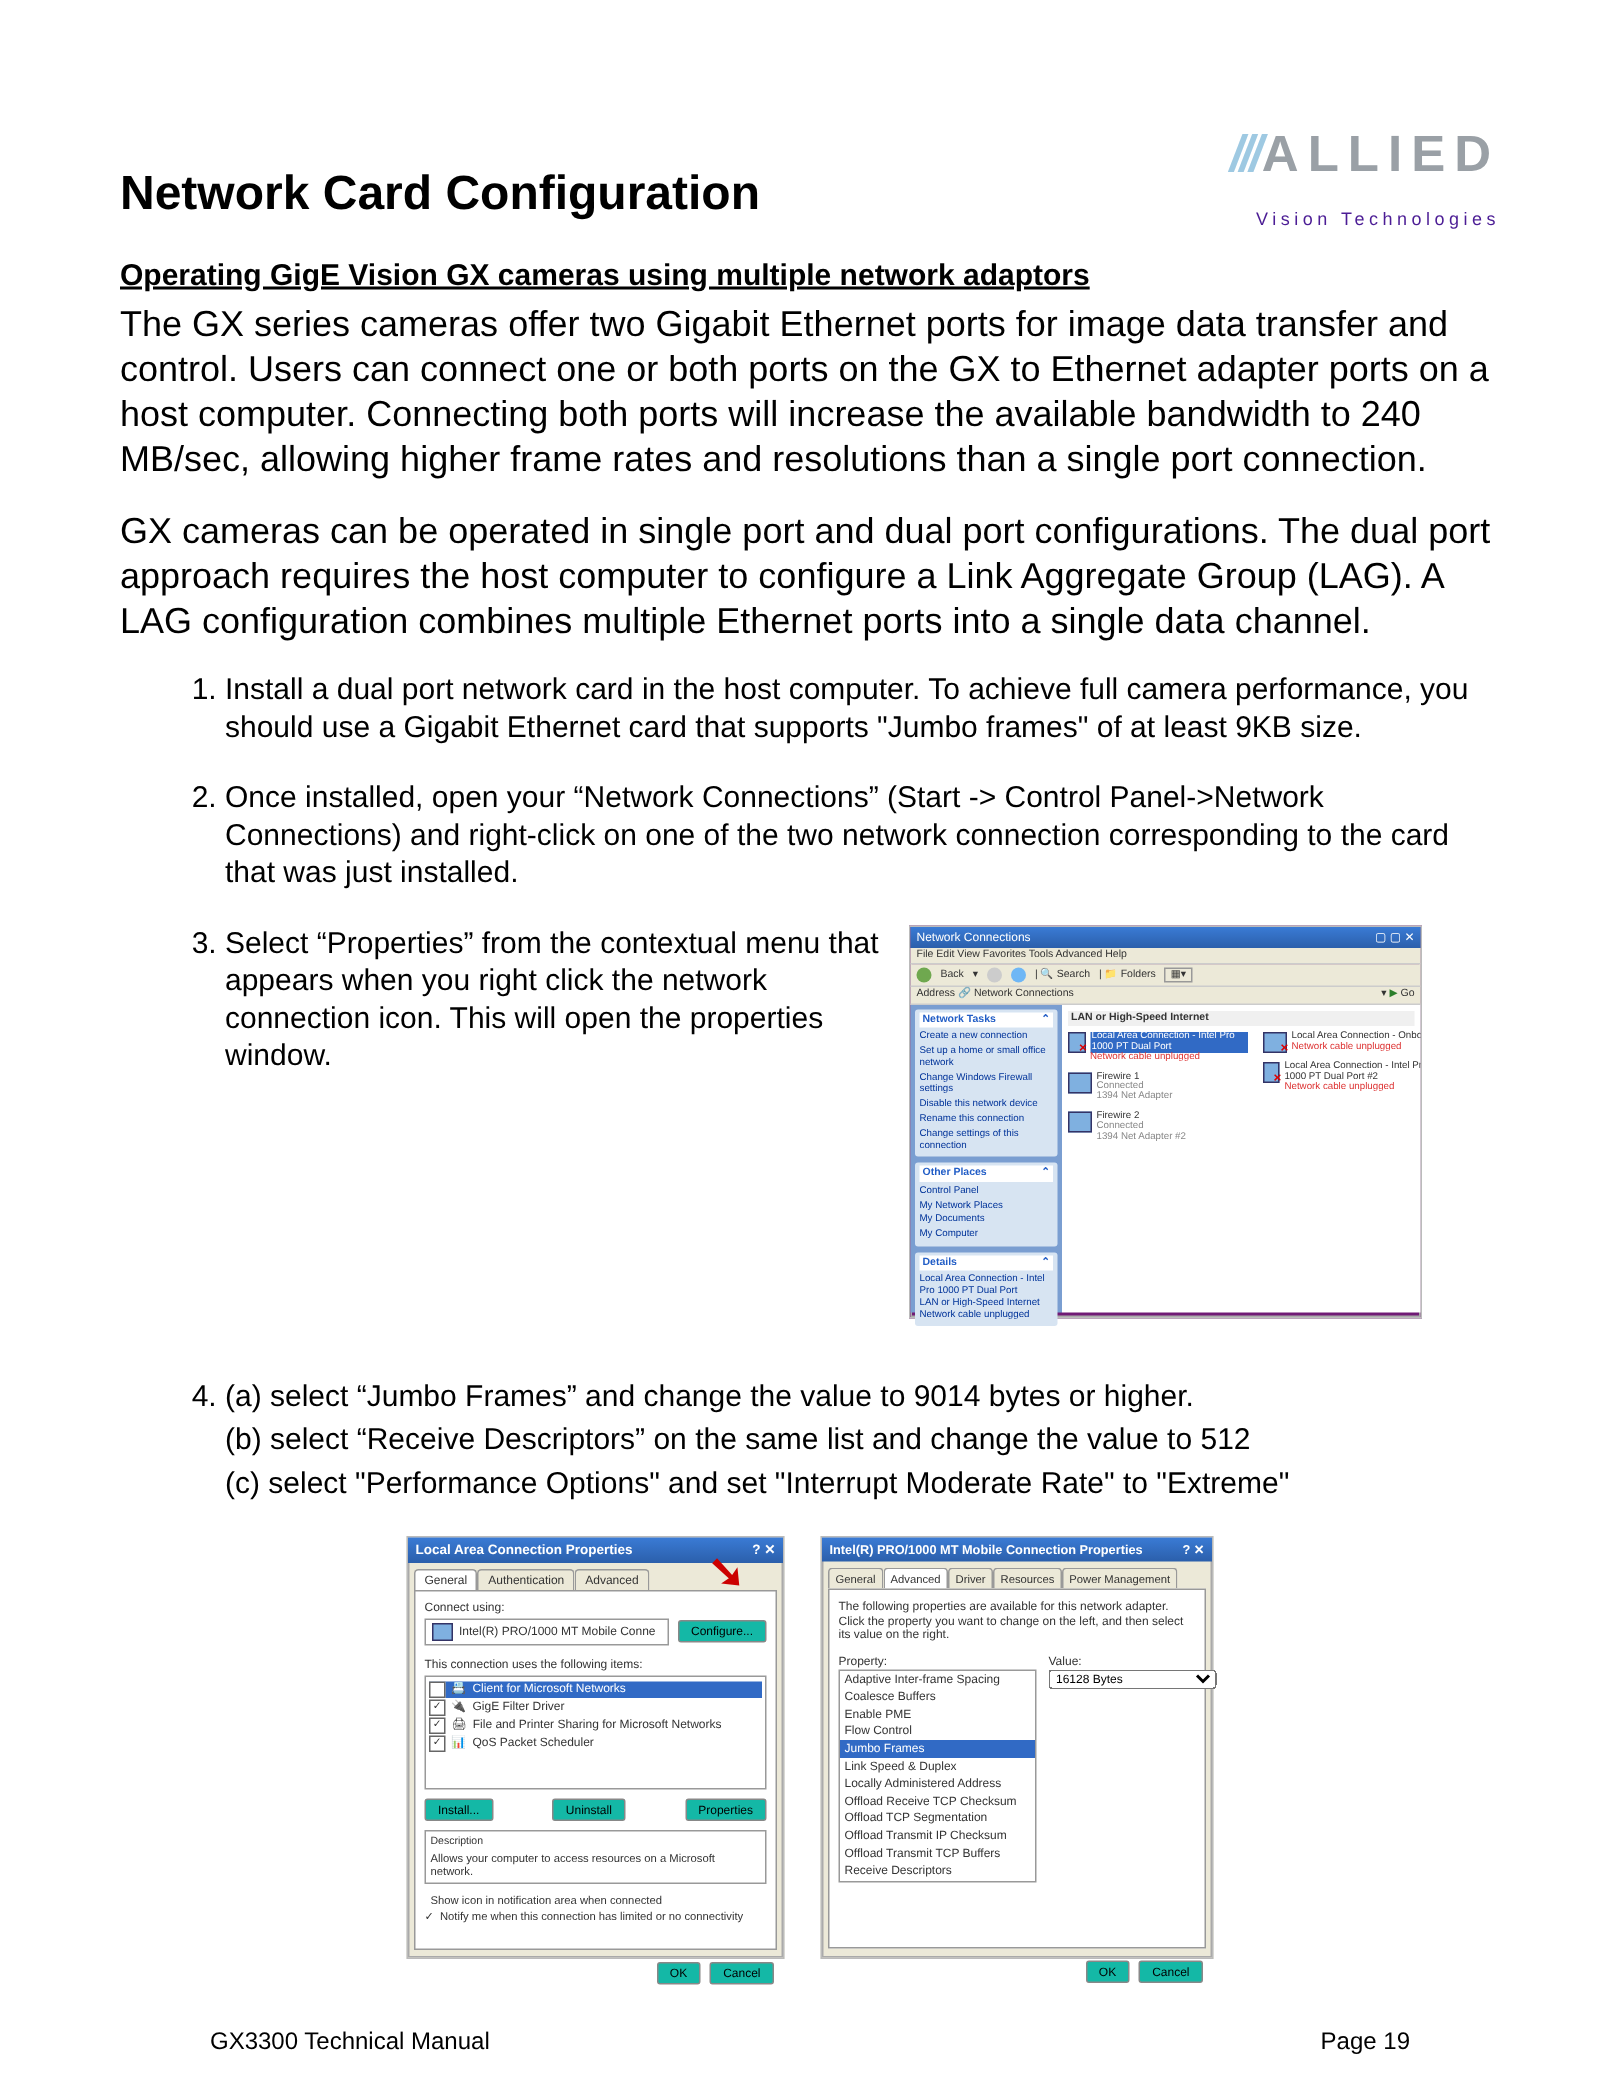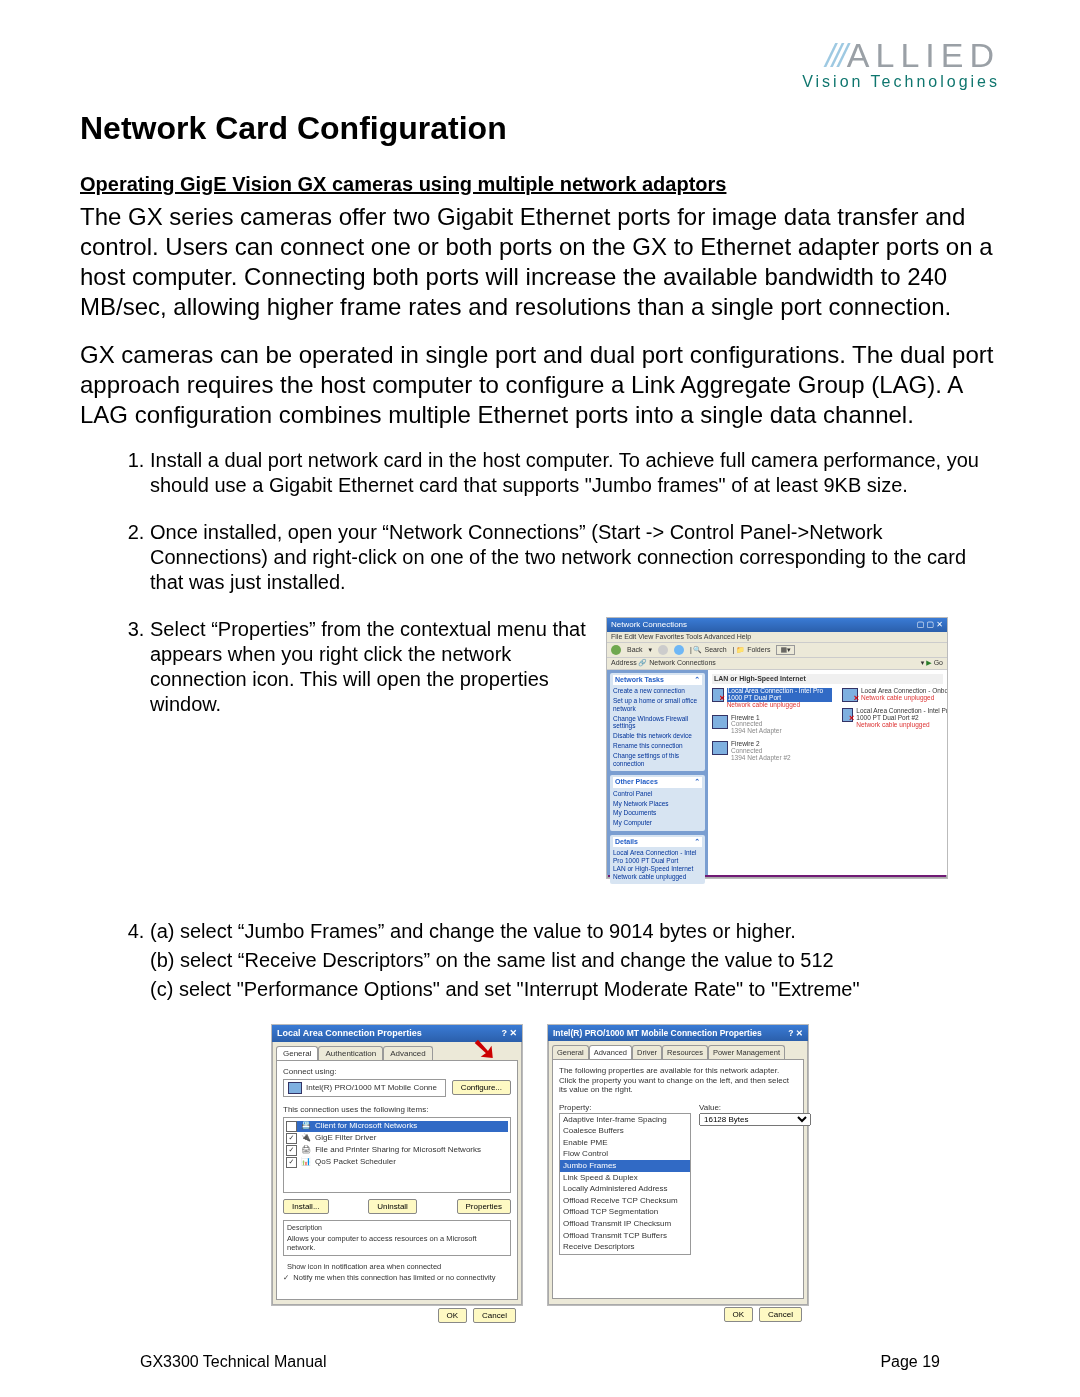--- a/index.html
+++ b/index.html
@@ -20,33 +20,34 @@
     position: absolute;
     top: 38px;
     right: 80px;
     text-align: right;
     line-height: 1;
   }
   .logo-main {
     font-size: 34px;
     letter-spacing: 6px;
     color: #9aa0a6;
-    font-weight: 400;
+    font-weight: 700;
+    margin-top: 48px;
   }
   .logo-slashes {
     color: #9ec9e2;
     font-style: italic;
     letter-spacing: -3px;
     margin-right: 2px;
   }
   .logo-sub {
-    font-size: 16px;
+    font-size: 12px;
     letter-spacing: 3px;
-    color: #0f766e;
-    margin-top: 2px;
+    color: #4c1d95;
+    margin-top: 20px;
   }
   h1 {
     font-family: Arial, Helvetica, sans-serif;
     font-weight: 900;
     font-size: 32px;
     margin: 70px 0 10px 0;
   }
   h2 {
     font-size: 20px;
     font-weight: bold;
@@ -177,21 +178,21 @@
   
   .lacp { width:250px; height:280px; background:#ece9d8;}
   .lacp-title{ background:linear-gradient(#3a7bd5,#2b5fab); color:#fff; font-size:9px; font-weight:bold; padding:3px 5px; display:flex; justify-content:space-between;}
   .lacp-tabs { display:flex; font-size:8px; padding:4px 4px 0 4px; gap:0;}
   .lacp-tab { border:1px solid #999; border-bottom:none; padding:2px 6px; background:#ece9d8; border-radius:3px 3px 0 0;}
   .lacp-tab.active{ background:#fff; position:relative; z-index:2;}
   .lacp-body{ margin:0 4px 4px 4px; background:#fff; border:1px solid #999; padding:6px; height:226px; position:relative;}
   .lacp-label{ font-size:8px; margin-bottom:2px;}
   .lacp-input{ border:1px solid #999; background:#fff; padding:2px 4px; font-size:8px; display:flex; align-items:center; gap:4px;}
   .lacp-input .dev-icon{width:12px;height:10px;background:#7fb0e0;border:1px solid #336;}
-  .lacp-btn{ border:1px solid #888; background:#fef9c3; font-size:8px; padding:2px 8px; border-radius:2px;}
+  .lacp-btn{ border:1px solid #888; background:#14b8a6; font-size:8px; padding:2px 8px; border-radius:2px;}
   .lacp-conf-row{display:flex;justify-content:space-between;align-items:center;margin-bottom:8px; position:relative;}
   .lacp-arrow{ position:absolute; top:-30px; right:20px; color:#c00; font-size:30px; font-weight:bold;}
   .lacp-list{ border:1px solid #999; background:#fff; height:70px; overflow:hidden; font-size:8px; padding:2px;}
   .lacp-list .row{display:flex;align-items:center;gap:4px;margin:1px 0;}
   .lacp-list .cb{width:9px;height:9px;border:1px solid #666;background:#fff;display:flex;align-items:center;justify-content:center;font-size:7px;}
   .lacp-btns{display:flex;justify-content:space-between;margin-top:6px;}
   .lacp-desc{border:1px solid #999;padding:3px;margin-top:6px;font-size:7.5px;}
   .lacp-checks{margin-top:6px;font-size:7.5px;}
   .lacp-checks .row{display:flex;align-items:flex-start;gap:4px;margin:2px 0;}
   .lacp-foot{display:flex;justify-content:flex-end;gap:6px;padding:4px 6px;}

